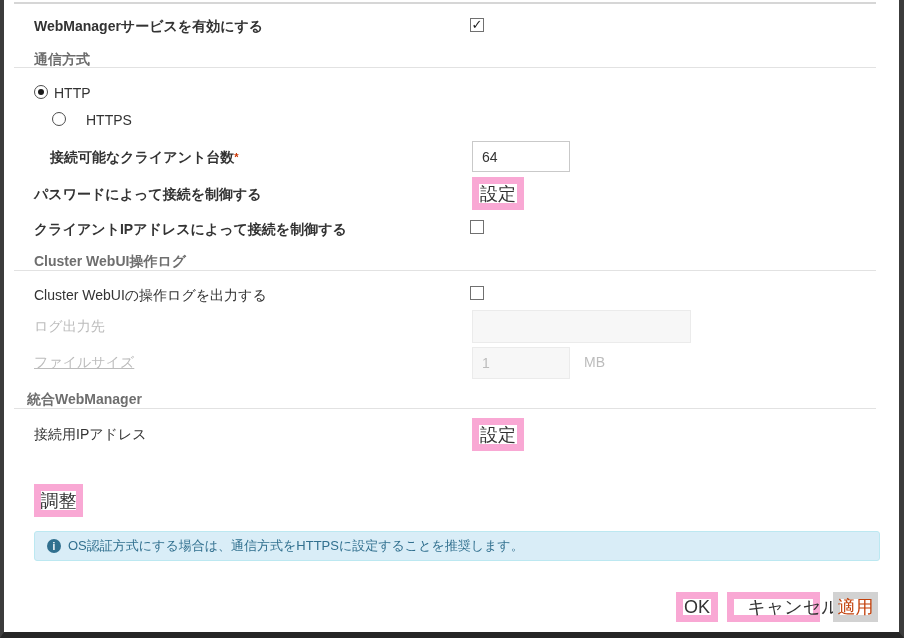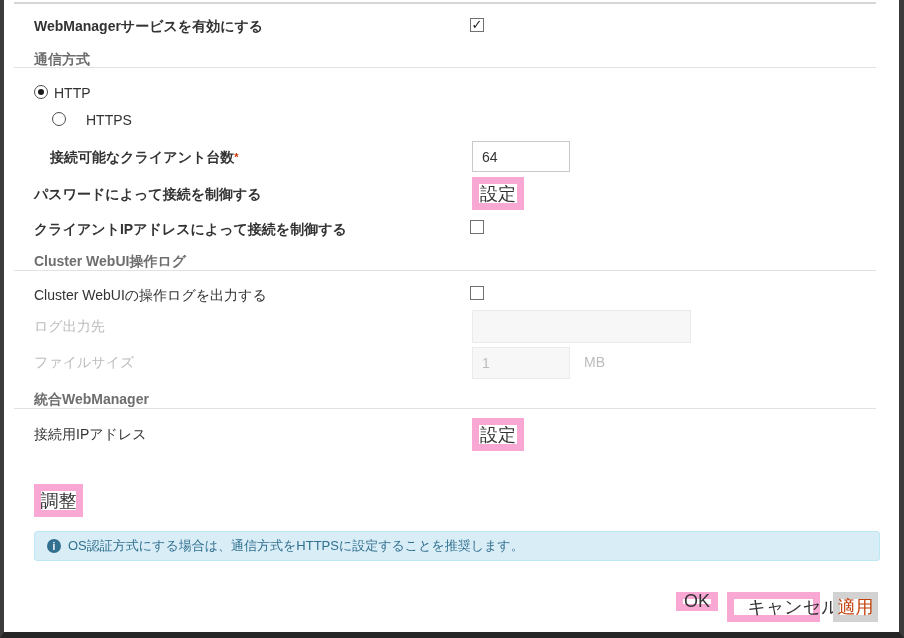--- a/index.html
+++ b/index.html
@@ -108,38 +108,38 @@
   
   <div class="abs section-title" style="left:30px; top:253px;">Cluster WebUI操作ログ</div>
   <div class="abs rule" style="top:270px;"></div>
 
   <div class="abs label" style="left:30px; top:287px;">Cluster WebUIの操作ログを出力する</div>
   <span class="abs checkbox" style="left:466px; top:286px;"></span>
 
   <div class="abs label muted" style="left:30px; top:318px;">ログ出力先</div>
   <input class="abs text-input disabled" style="left: 468px; top: 310px; width: 219px; height: 33px;" disabled="" value="">
 
-  <div class="abs label muted" style="left:30px; top:354px;">ファイルサイズ</div>
+  <div class="abs label muted" style="left:30px; top:354px;text-decoration:underline;">ファイルサイズ</div>
   <input class="abs text-input disabled" style="left: 468px; top: 347px; width: 98px; height: 32px;" disabled="" value="1">
   <div class="abs label muted" style="left:580px; top:354px;">MB</div>
 
   
-  <div class="abs section-title" style="left:30px; top:391px;">統合WebManager</div>
+  <div class="abs section-title" style="left:23px; top:391px;">統合WebManager</div>
   <div class="abs rule" style="top:408px;"></div>
 
   <div class="abs label" style="left:30px; top:426px;">接続用IPアドレス</div>
   <button class="abs btn" style="left:468px; top:418px; width:52px; height:33px;">設定</button>
 
   
   <button class="abs btn" style="left:30px; top:484px; width:49px; height:33px;">調整</button>
 
   
   <div class="abs info-banner">
     <span class="info-icon">i</span>
     <span>OS認証方式にする場合は、通信方式をHTTPSに設定することを推奨します。</span>
   </div>
 
   
-  <button class="abs btn" style="left:672px; top:592px; width:42px; height:19px;">OK</button>
+  <button class="abs btn" style="left:672px; top:592px; width:42px; height:30px;">OK</button>
   <button class="abs btn" style="left:723px; top:592px; width:93px; height:30px;padding-left:40px;">キャンセル</button>
   <button class="abs btn disabled" style="left:829px; top:592px; width:45px; height:30px;">適用</button>
 
 </div>
 
 </body></html>

